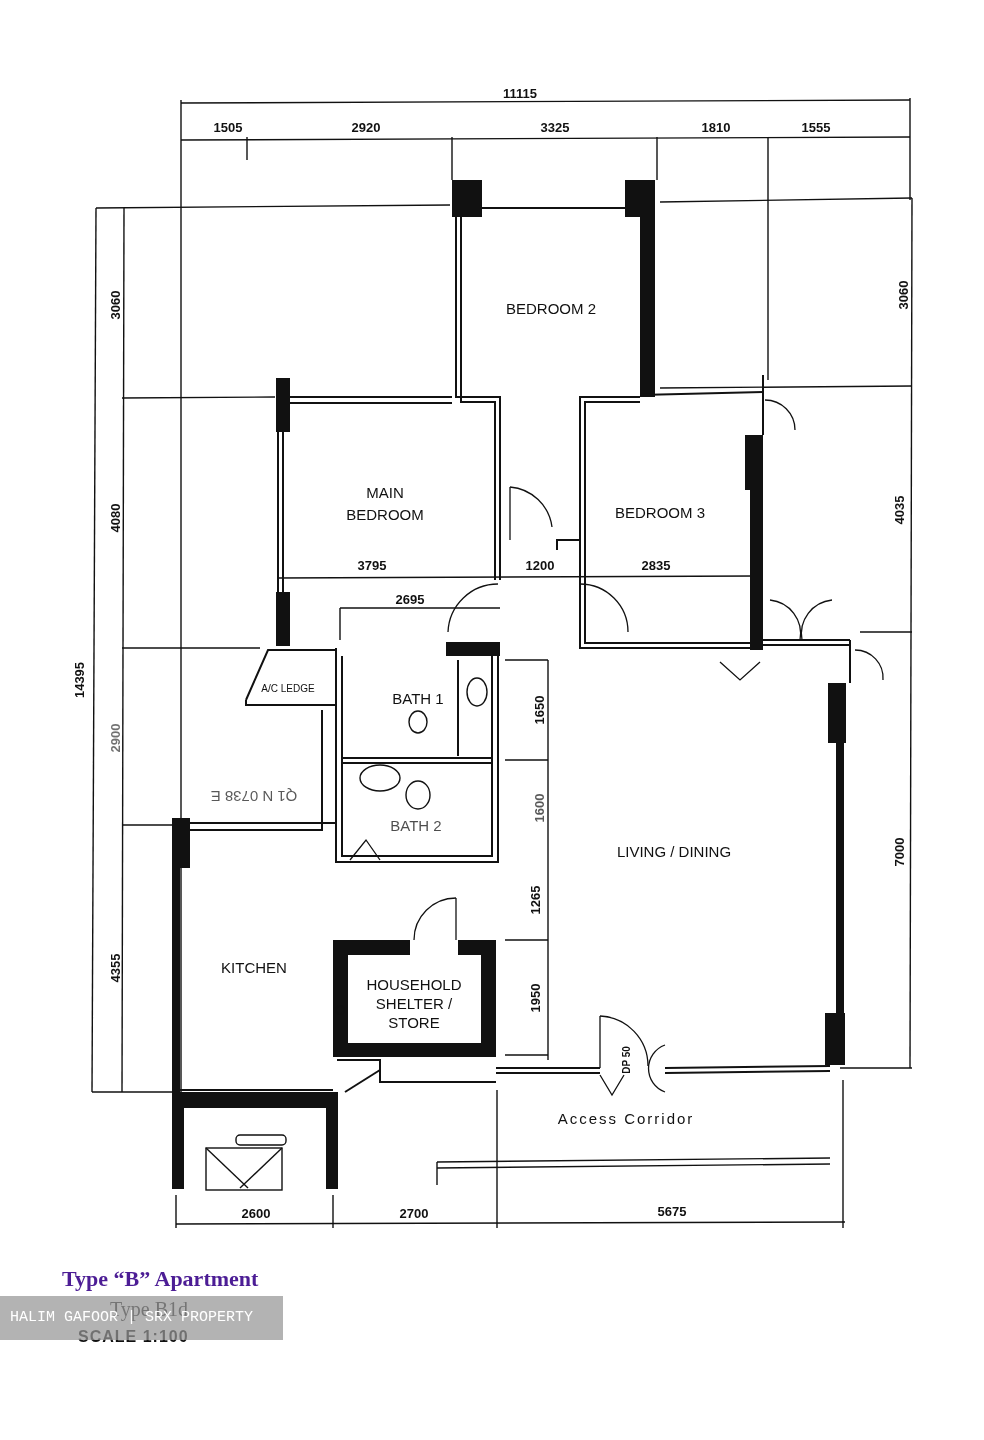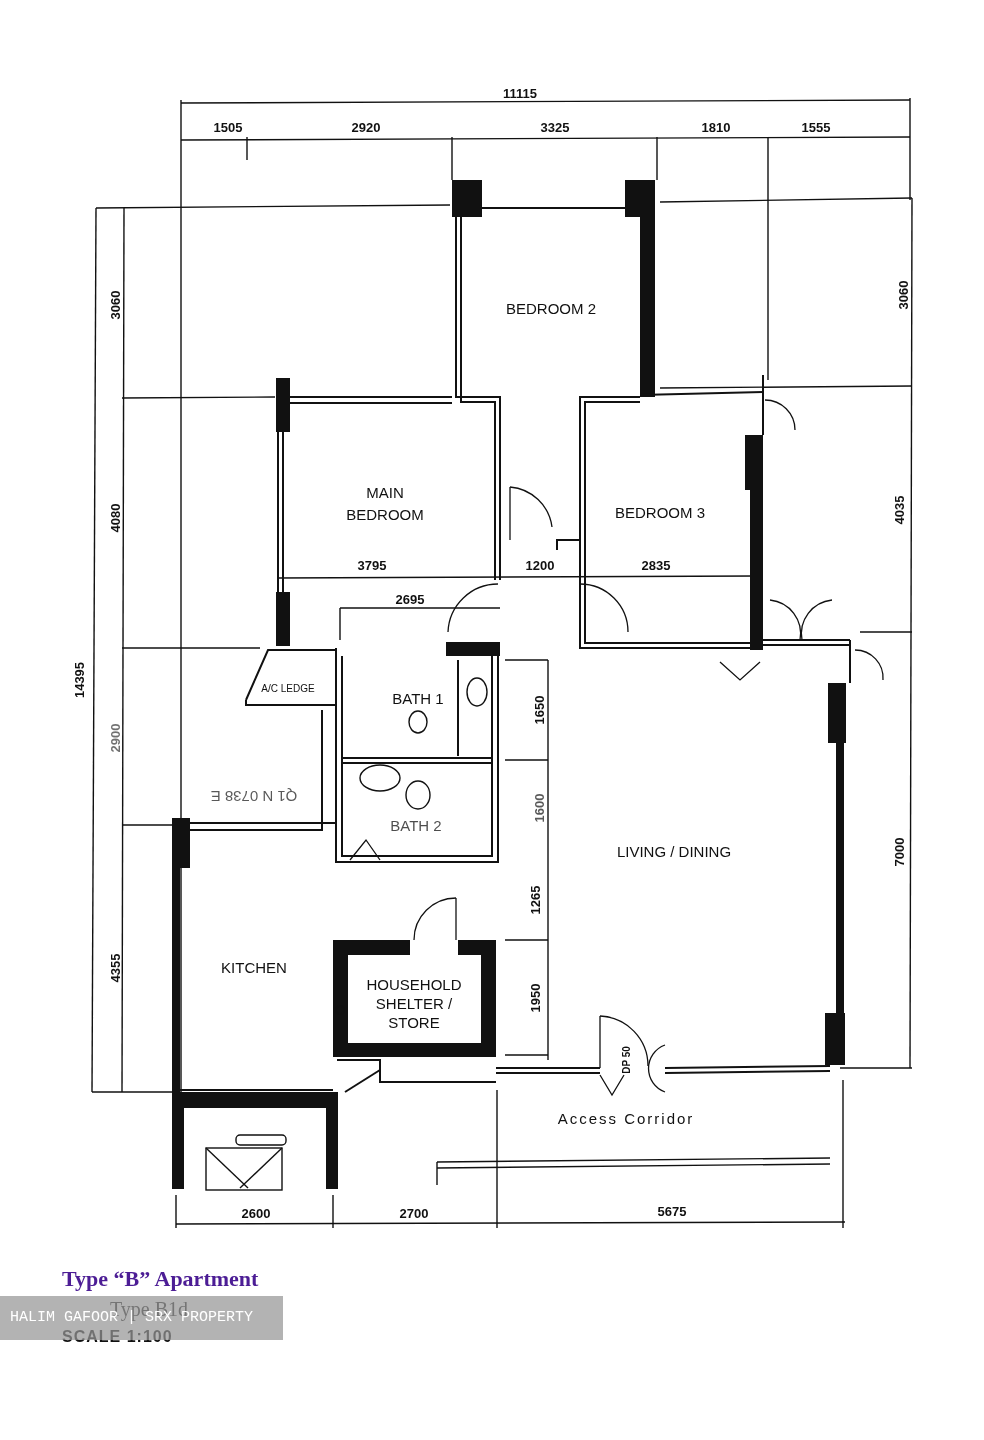--- a/index.html
+++ b/index.html
@@ -4,21 +4,21 @@
 <style>
   html, body { margin: 0; padding: 0; background: #ffffff; }
   body { width: 984px; height: 1440px; position: relative; overflow: hidden; font-family: "Liberation Sans", sans-serif; color: #111; }
   #plan { position: absolute; left: 0; top: 0; width: 984px; height: 1440px; }
   .dim { font-family: "Liberation Sans", sans-serif; font-size: 13px; font-weight: bold; fill: #111; }
   .room { font-family: "Liberation Sans", sans-serif; font-size: 15px; fill: #111; }
   .small { font-size: 10px; }
   .title-block { position: absolute; left: 62px; top: 1264px; }
   .title { font-family: "Liberation Serif", serif; font-weight: bold; font-size: 22px; color: #4c1d95; margin: 0; line-height: 30px; }
   .subtitle { font-family: "Liberation Serif", serif; font-size: 20px; color: #222; line-height: 30px; margin-left: 48px; }
-  .scale { font-family: "Liberation Sans", sans-serif; font-weight: bold; font-size: 16px; color: #111; line-height: 26px; letter-spacing: 1px; }
+  .scale { font-family: "Liberation Sans", sans-serif; font-weight: bold; font-size: 16px; color: #111; line-height: 26px; letter-spacing: 1px; margin-left: 16px; }
   .watermark { position: absolute; left: 0; top: 1296px; width: 283px; height: 44px; background: rgba(150,150,150,0.72); color: #ffffff; font-family: Liberation Mono, monospace; font-size: 15px; line-height: 44px; padding-left: 10px; box-sizing: border-box; white-space: nowrap; }
 </style>
 </head>
 <body>
 
 <svg id="plan" viewBox="0 0 984 1440" xmlns="http://www.w3.org/2000/svg">
   <g stroke="#111" fill="none" stroke-width="1.4">
 
     <line x1="181" y1="103" x2="910" y2="100"></line>
 

